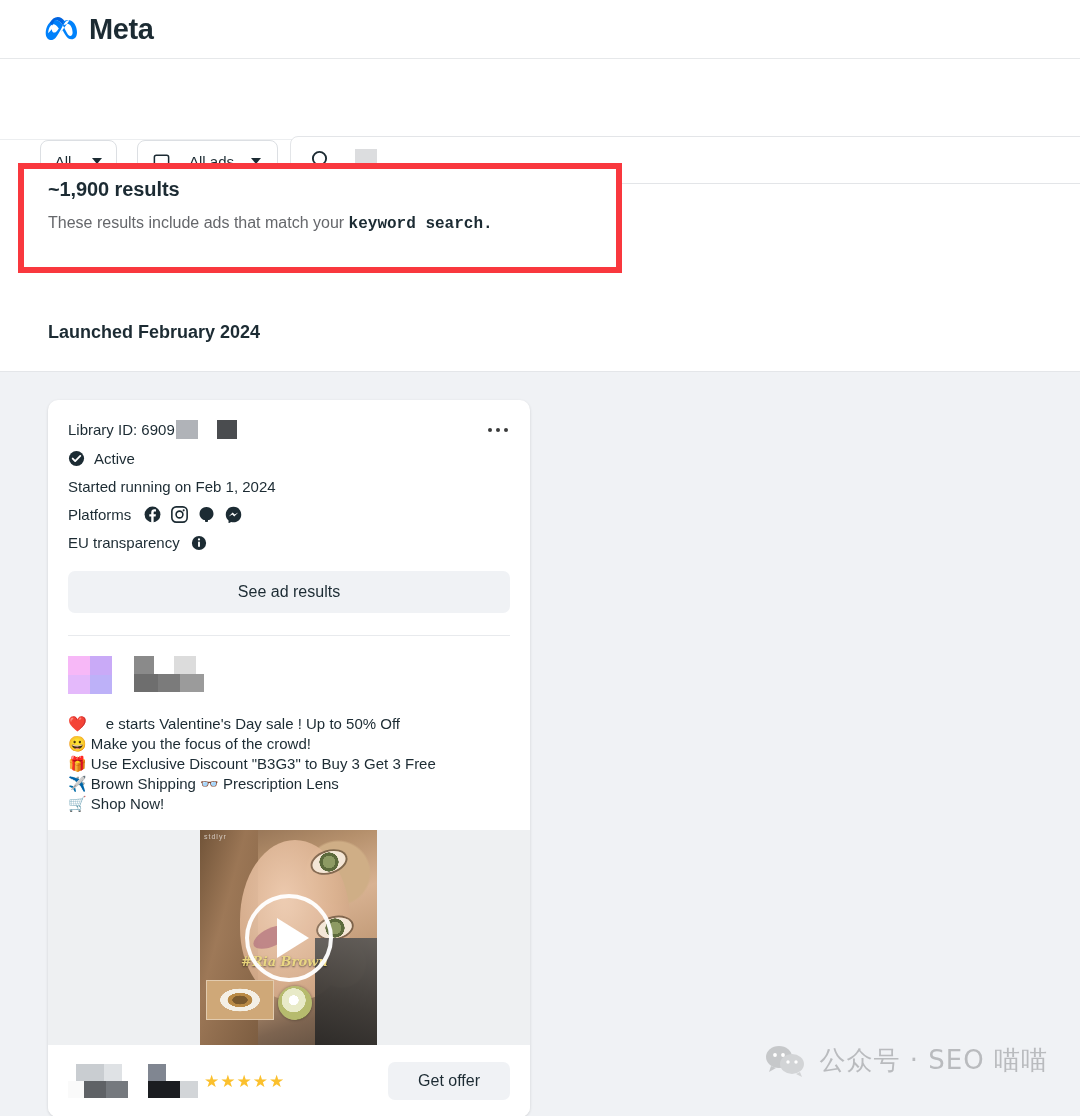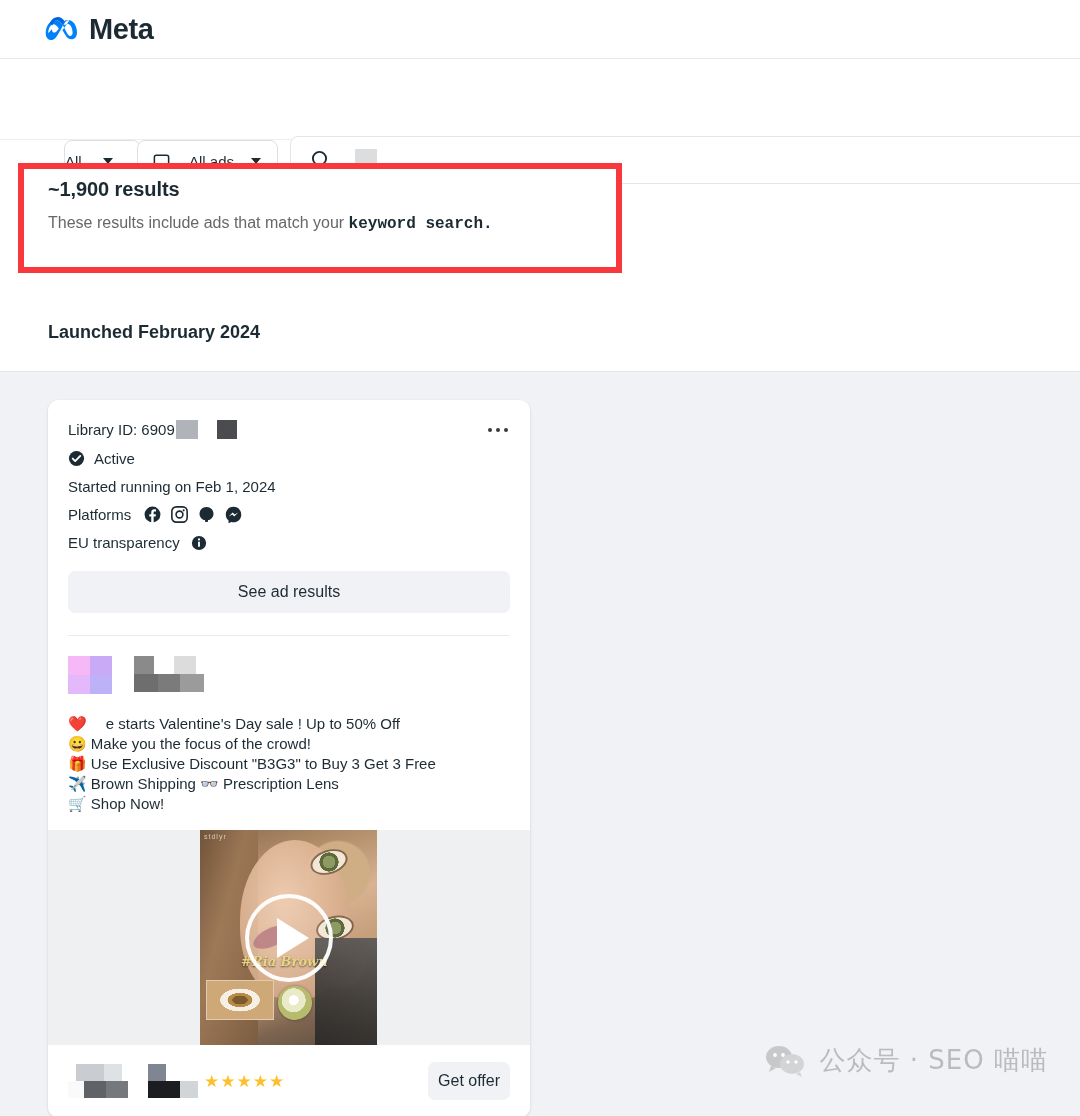--- a/index.html
+++ b/index.html
@@ -29,21 +29,21 @@
   .filterbar {
     position: absolute; left: 0; top: 60px; width: 1080px; height: 80px;
     background: #ffffff; border-bottom: 1px solid #eceef0;
   }
   .pill {
     position: absolute; top: 80px; height: 42px;
     border: 1px solid #dcdfe3; border-radius: 8px; background: #fff;
     display: flex; align-items: center; cursor: pointer;
     font-size: 15px; color: #1c2b33;
   }
-  .pill-all { left: 64px; width: 77px; justify-content: flex-start; gap: 12px; }
+  .pill-all { left: 40px; width: 77px; justify-content: center; gap: 12px; }
   .pill-allads { left: 137px; width: 141px; padding-left: 14px; gap: 8px; }
   .pill-label { margin-right: 9px; }
   .caret {
     width: 0; height: 0; border-left: 5px solid transparent;
     border-right: 5px solid transparent; border-top: 6px solid #1c2b33;
   }
   .screen-icon { margin-right: 10px; display: block; }
 
   .searchbox {
     position: absolute; left: 290px; top: 76px; height: 48px; width: 830px;
@@ -214,21 +214,21 @@
     padding: 0 20px; justify-content: space-between;
   }
   .foot-left { display: flex; align-items: center; }
   .px-blk1 { width: 62px; height: 34px; position: relative; flex: none; }
   .px-blk2 { width: 52px; height: 34px; position: relative; flex: none; margin-left: 18px; }
   .px-blk1 span, .px-blk2 span { position: absolute; display: block; }
   .stars { display: flex; margin-left: 4px; gap: 1px; }
   .star { color: #fbc02d; font-size: 17px; line-height: 1; }
   .get-offer {
     background: #f0f2f5; border: none; border-radius: 7px;
-    height: 38px; padding: 0 10px; font-size: 16px; color: #1c2b33;
+    height: 38px; padding: 0 30px; font-size: 16px; color: #1c2b33;
     cursor: pointer; font-family: inherit;
   }
 
   
   .watermark {
     position: absolute; right: 32px; bottom: 38px;
     display: flex; align-items: center; color: #b9bbbe;
     font-size: 26px; letter-spacing: 1px; pointer-events: none;
     font-family: "DejaVu Sans", sans-serif;
   }

